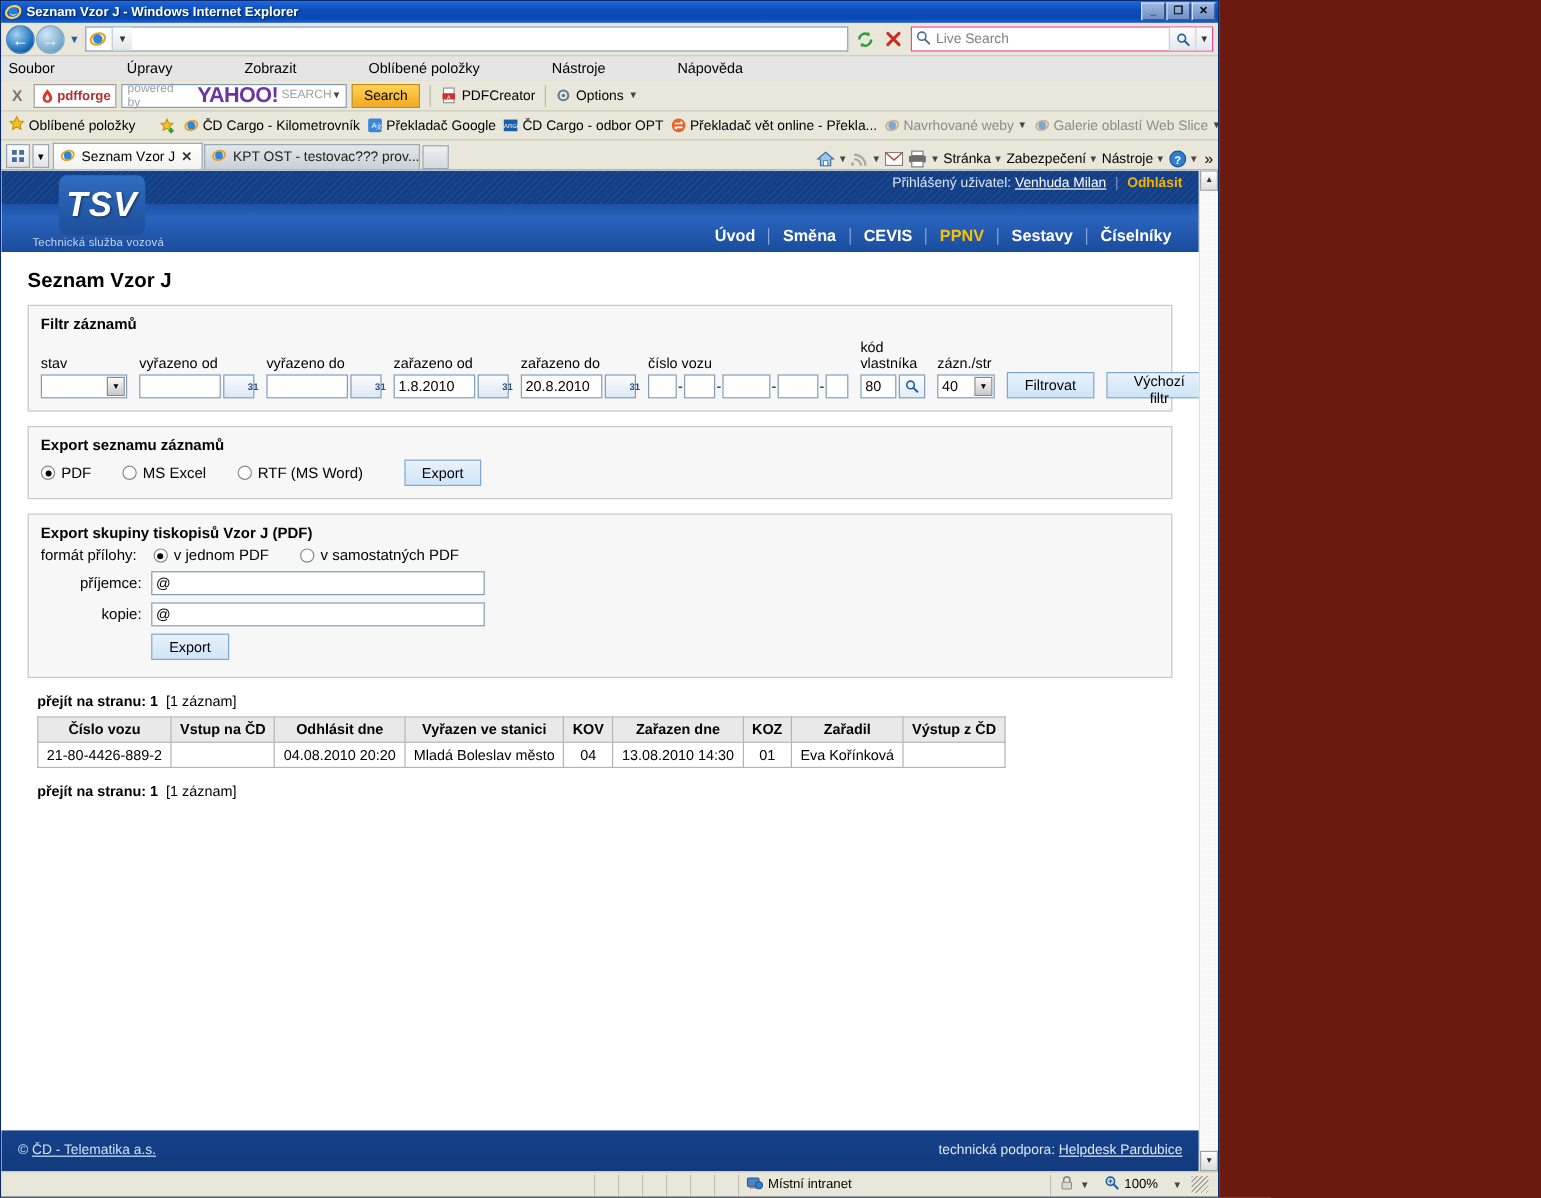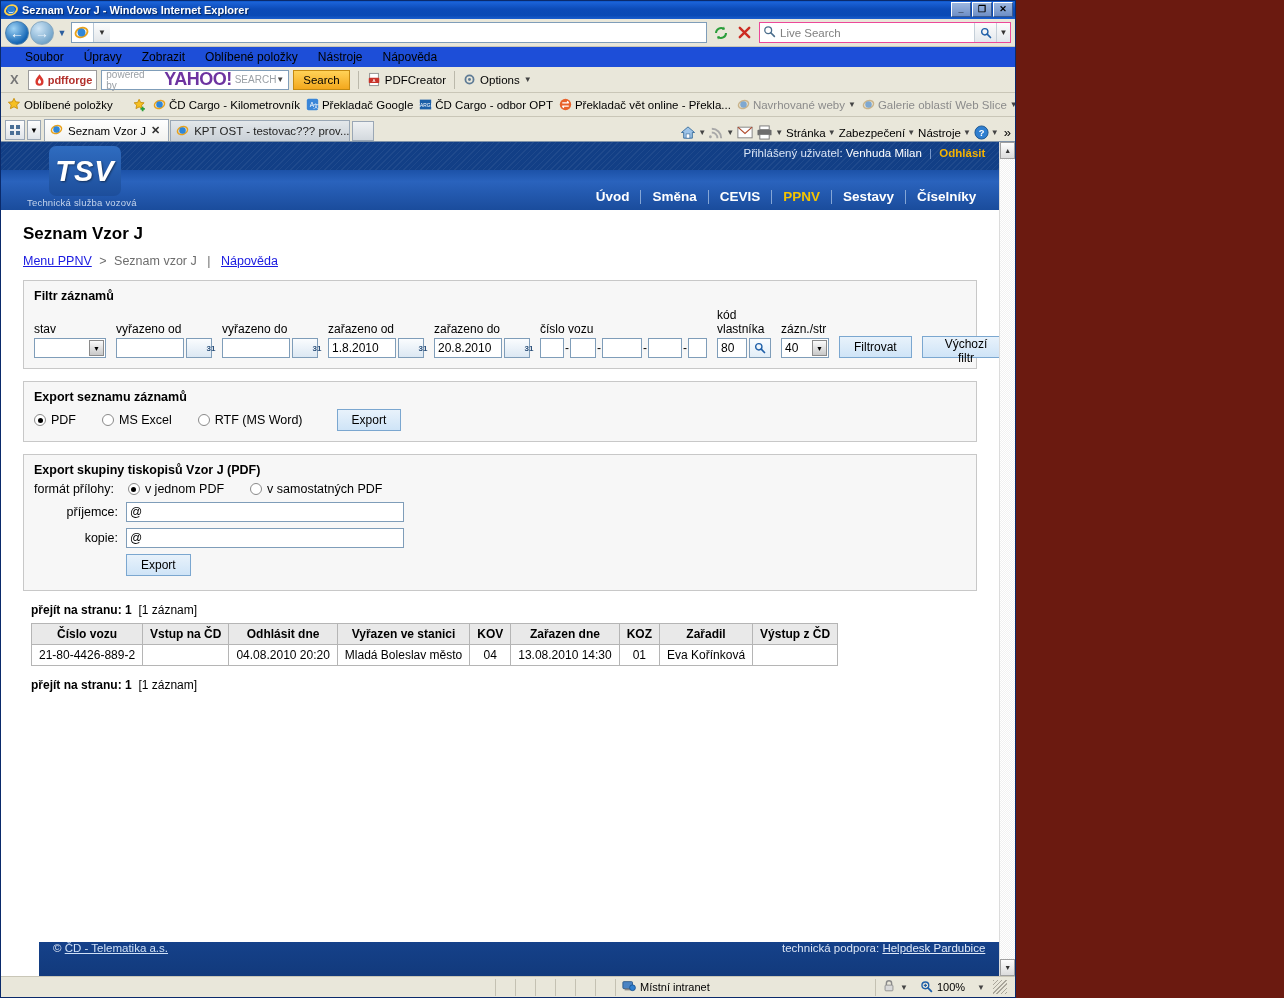--- a/index.html
+++ b/index.html
@@ -77,22 +77,22 @@
     width: 252px; height: 21px; background:#fff; border:1px solid #ec4899;
     display:flex; align-items:center; margin-left:4px; padding-left:3px;
   }
   .searchbox .ph { flex:1 1 auto; color:#808080; font-size:11.5px; }
   .srch-go { width:22px; height:19px; border-left:1px solid #c5cfd8; display:flex;align-items:center;justify-content:center;
              background:linear-gradient(to bottom,#fcfcfc,#e3e8ed); color:#2763a8; font-size:12px;}
   .srch-dd { width:14px; height:19px; border-left:1px solid #c5cfd8; display:flex;align-items:center;justify-content:center;
              background:linear-gradient(to bottom,#fcfcfc,#e3e8ed); color:#333; font-size:8px;}
 
   .menubar {
-    height: 20px; background:#1d4ed8; display:flex; align-items:center;
-    padding-left: 24px; font-size: 12px; color:#000;
+    height: 20px; background:#e5e5e5; display:flex; align-items:center;
+    padding-left: 6px; font-size: 12px; color:#000;gap:40px;
   }
   .menubar span { margin-right: 20px; cursor: default; }
 
   .pdftoolbar {
     height: 26px; background:#e9e7da; display:flex; align-items:center;
     border-bottom:1px solid #c9c6b7; padding-left:4px; gap:4px;
   }
   .tb-x { color:#777; font-weight:bold; font-size:13px; padding:0 5px; }
   .pdfforge {
     height:20px; background:#fff; border:1px solid #9c9c9c; display:flex; align-items:center;
@@ -167,21 +167,21 @@
     background:
       linear-gradient(to bottom, #123f86 0%, #123f86 28px, #1c52a8 28px, #2a63bd 58%, #1a4c9c 100%);
   }
   .app-header .stripes {
     position:absolute; left:0; top:0; right:0; height:28px;
     background-image: repeating-linear-gradient(135deg, rgba(255,255,255,.055) 0 1px, transparent 1px 4px);
   }
   .userline {
     position:absolute; right:14px; top:5px; color:#d9e4f5; font-size:11.5px;
   }
-  .userline .uname { color:#fff; }
+  .userline .uname { color:#fff;text-decoration:underline; }
   .userline .sep { color:#7f9fd0; margin:0 4px; }
   .userline a { color:#f5b301; font-weight:bold; text-decoration:none; }
   .logo-box {
     position:absolute; left:48px; top:4px; width:72px; height:50px;
     background: linear-gradient(to bottom,#2f6cc0,#1d4e9b);
     border-radius:7px;
     display:flex; align-items:center; justify-content:center;
   }
   .logo-box .tsv {
     color:#fff; font-style:italic; font-weight:bold; font-size:29px;
@@ -276,22 +276,22 @@
   table.grid td {
     border:1px solid #b5b5b5; font-size:12px; padding:3px 7px; background:#fff;
     color:#000; white-space:nowrap; text-align:center;
   }
   table.grid td.empty { min-width:62px; }
 
   
   .app-footer {
     position:absolute; left:0; right:0; bottom:0; height:34px;
     background:linear-gradient(to bottom,#15418a,#123a7c);
-    display:flex; align-items:flex-start; justify-content:space-between;
-    padding:0 14px; font-size:11.5px; color:#dbe4f3;margin-left:38px;
+    display:flex; align-items:center; justify-content:space-between;
+    padding:0 14px; font-size:11.5px; color:#dbe4f3;
   }
   .app-footer a { color:#cfe0f7; }
   .app-footer .rt a { color:#dfe9f9; }
 
   
   .statusbar {
     height:21px; background:#e9e7da; display:flex; align-items:center;
     border-top:1px solid #c9c6b7; font-size:11px;
   }
   .sb-cell { border-right:1px solid #c4c1b2; height:17px; }
@@ -601,27 +601,20 @@
           <a href="#">Sestavy</a>
           <span class="nsep"></span>
           <a href="#">Číselníky</a>
         </div>
       </div>
 
       <div class="content">
 
         <h1 class="page-title">Seznam Vzor J</h1>
 
-        <div class="breadcrumb">
-          <a href="#">Menu PPNV</a>
-          <span class="bsep">&gt;</span>
-          <span class="cur">Seznam vzor J</span>
-          <span class="pipe">|</span>
-          <a href="#">Nápověda</a>
-        </div>
 
         <div class="panel">
           <h2>Filtr záznamů</h2>
           <div class="filter-row">
 
             <div class="fgroup">
               <label>stav</label>
               <div class="sel">
                 <span class="val"></span>
                 <span class="btn">▼</span>

